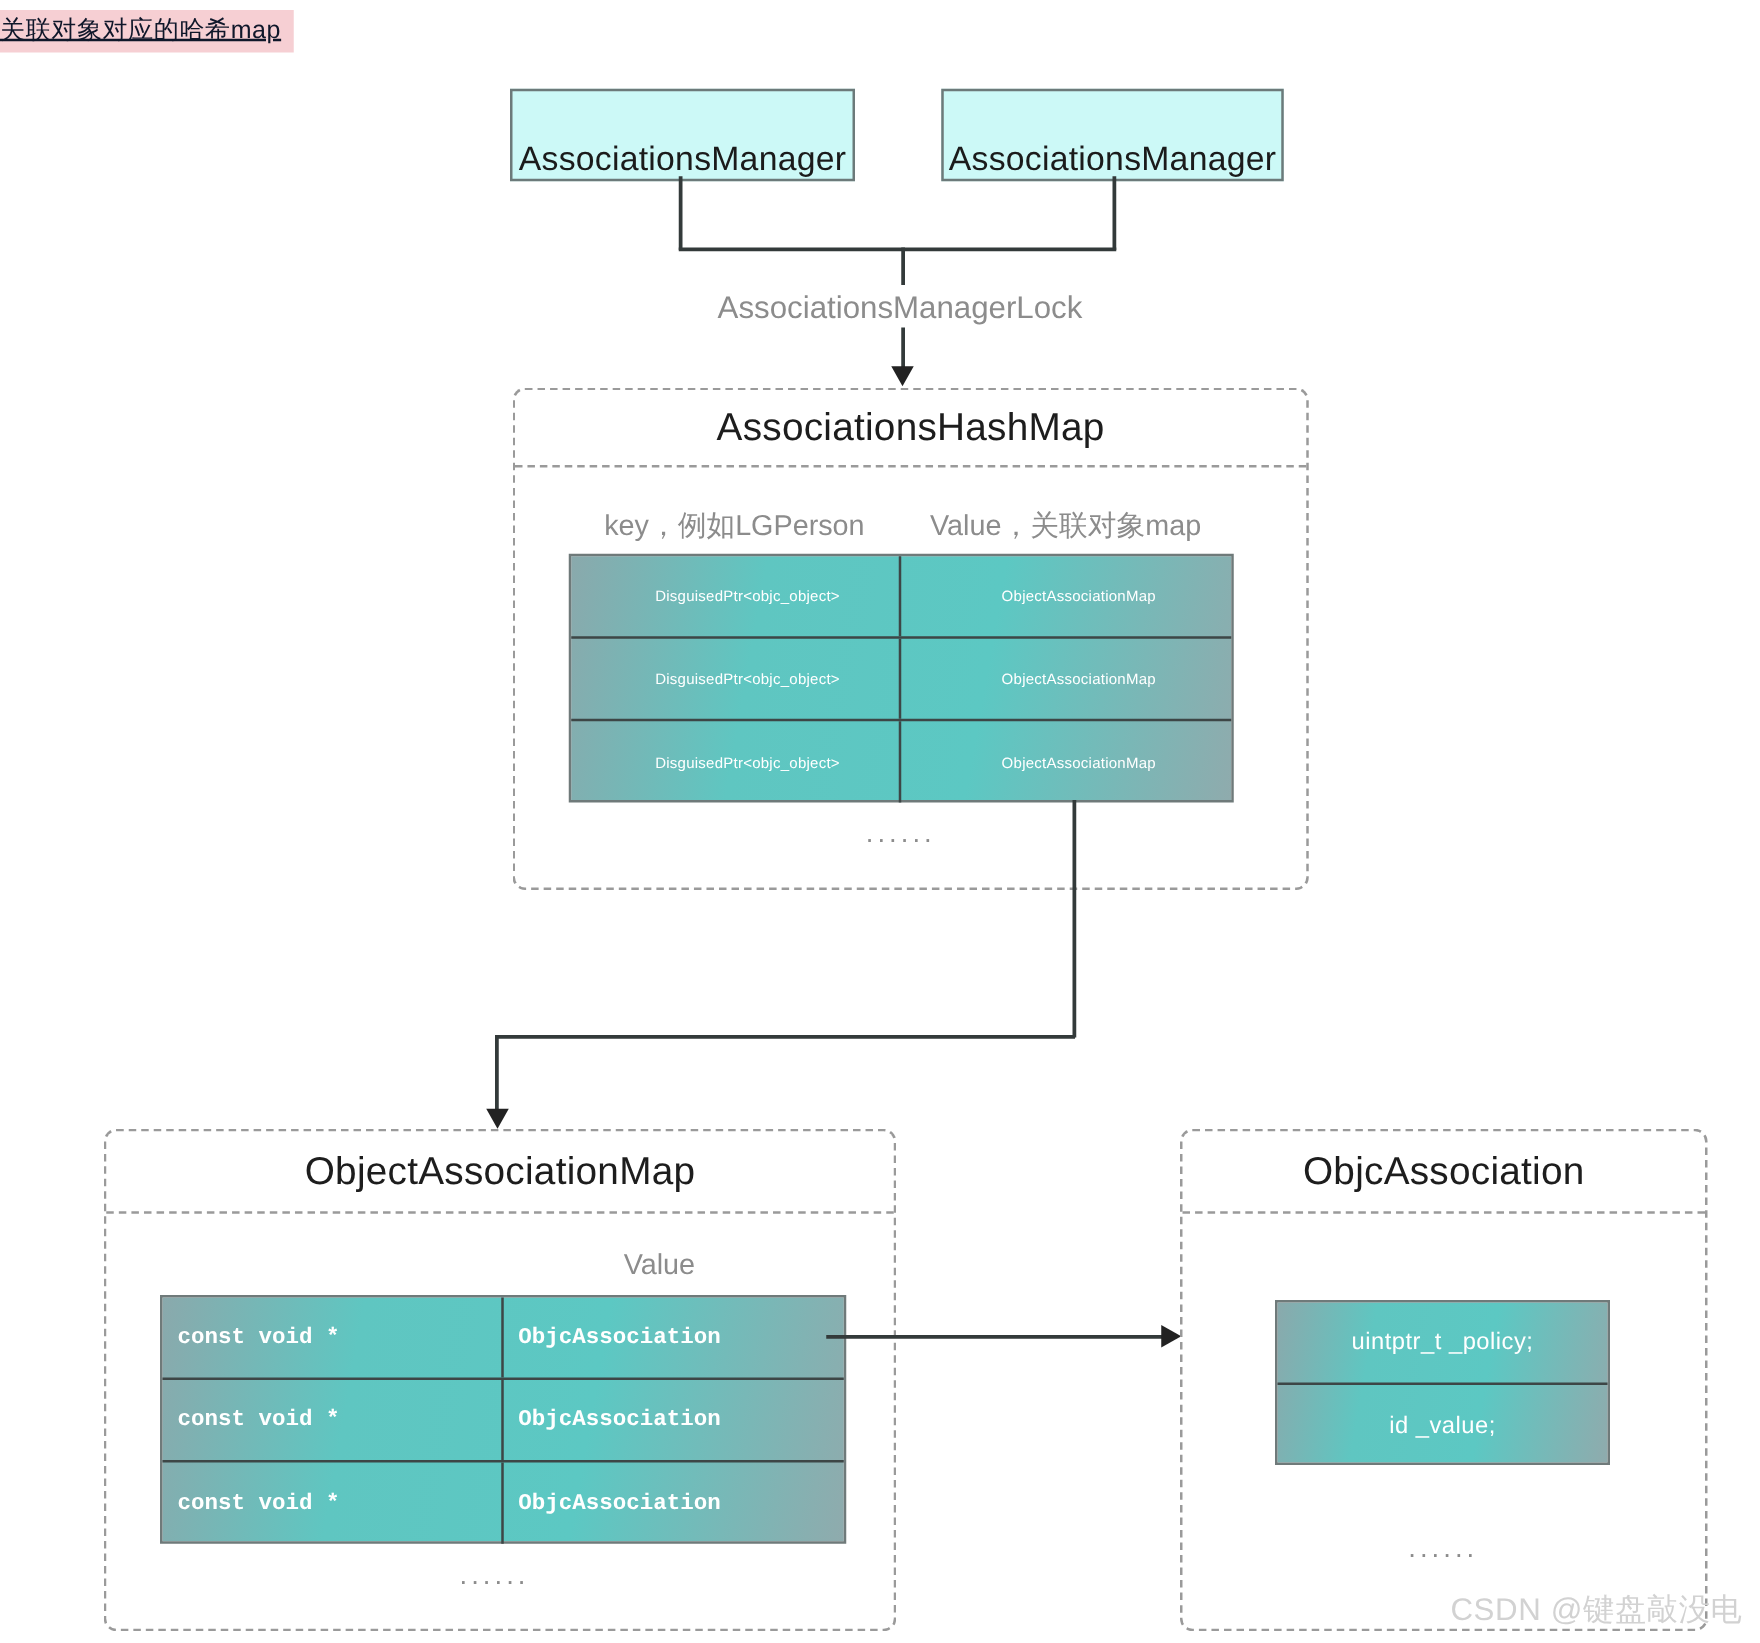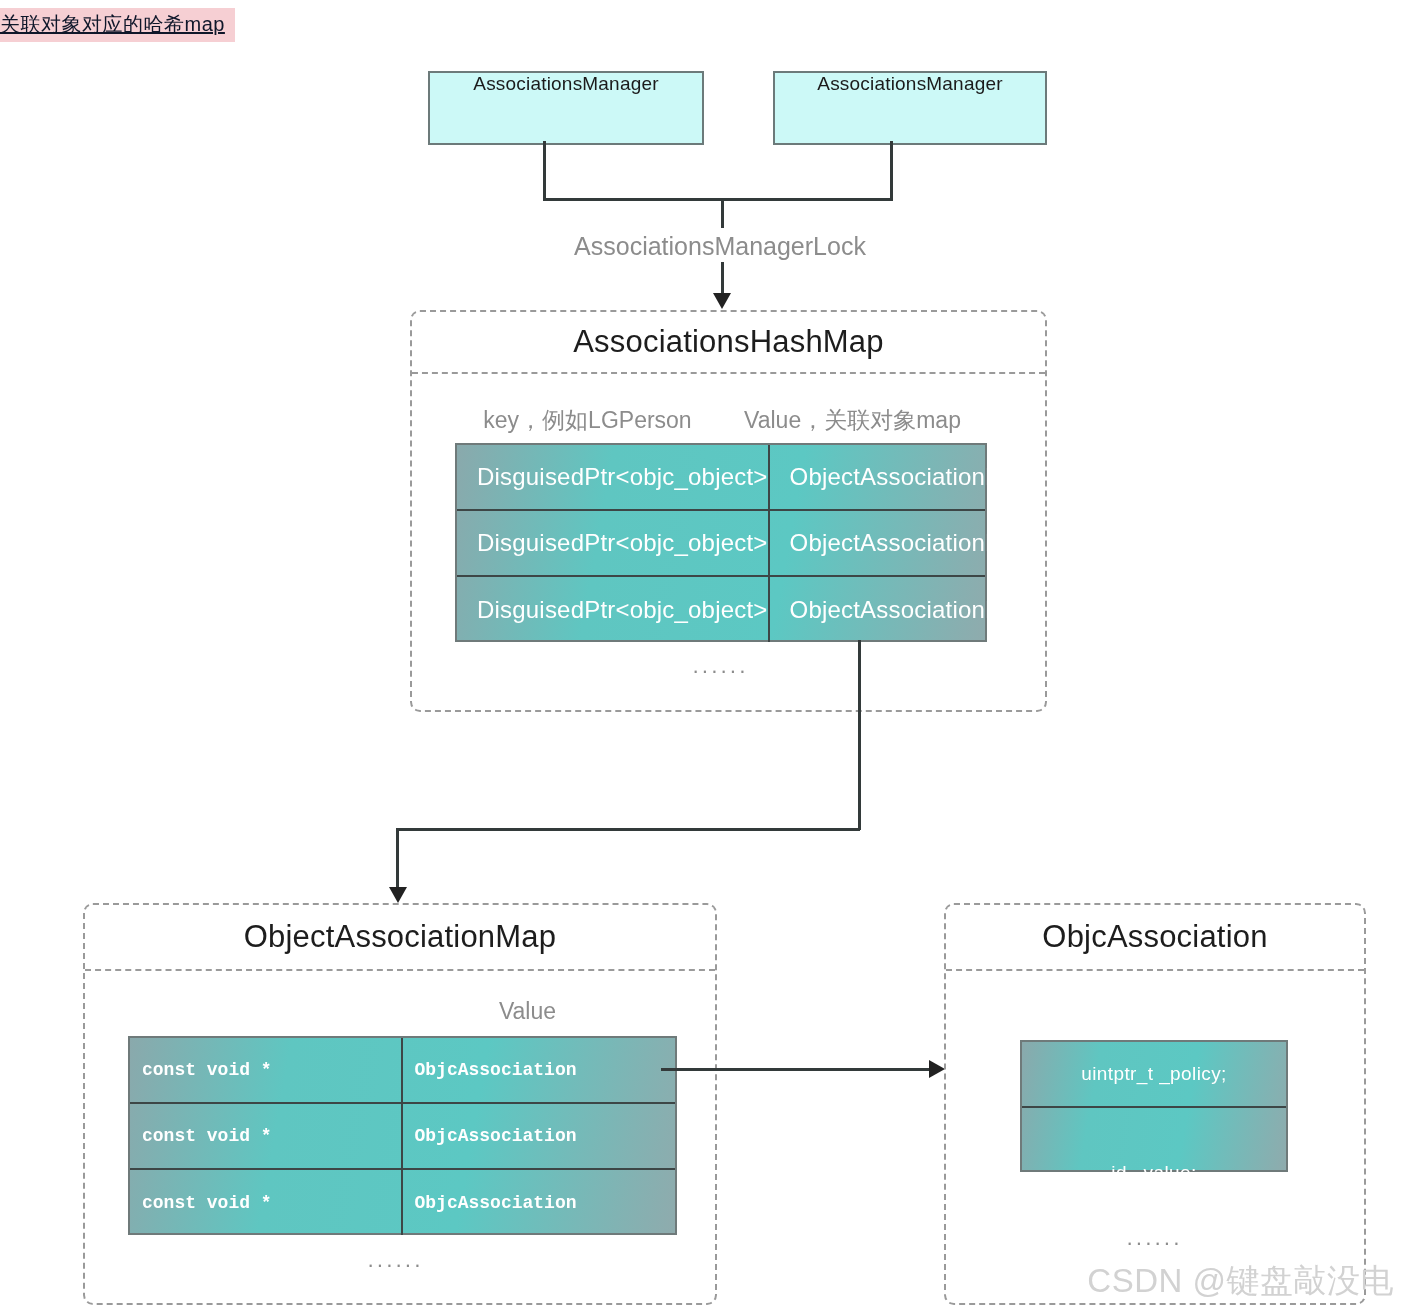--- a/index.html
+++ b/index.html
@@ -32,26 +32,25 @@
     letter-spacing: 0.5px;
     text-decoration: underline;
   }
 
   
   .mgr-box {
     position: absolute;
     background: #ccf9f7;
     border: 2px solid #6c7a7a;
     display: flex;
-    align-items: flex-start;
+    align-items: flex-end;
     justify-content: center;
     color: #1b1b1b;
-    font-size: 19px;
+    font-size: 27px;
     letter-spacing: 0.2px;
-    margin-left: 20px;
   }
   #mgr-left  { left: 408px; top: 71px; width: 272px; height: 70px; }
   #mgr-right { left: 753px; top: 71px; width: 270px; height: 70px; }
 
   
   .line-v, .line-h {
     position: absolute;
     background: #333a3a;
   }
   .line-v { width: 3px; }
@@ -125,21 +124,21 @@
     flex: 1 1 50%;
     display: flex;
     align-items: center;
     justify-content: center;
     color: #ffffff;
     box-sizing: border-box;
   }
   .tcell.sep { border-right: 2px solid #3d4646; }
 
   
-  .hm-cell { font-size: 24px; letter-spacing: 0.2px; padding-left: 20px; }
+  .hm-cell { font-size: 12px; letter-spacing: 0.2px; padding-left: 20px; }
 
   
   .oam-cell {
     font-family: "Liberation Mono", "DejaVu Sans Mono", monospace;
     font-size: 18px;
     font-weight: bold;
     justify-content: flex-start;
     padding-left: 12px;
   }
 
@@ -164,21 +163,21 @@
     letter-spacing: 2px;
     text-align: center;
   }
 
   
   .watermark {
     position: absolute;
     right: 14px;
     bottom: 10px;
     color: #d2d2d2;
-    font-size: 33px;
+    font-size: 25px;
     white-space: nowrap;
     letter-spacing: 0.5px;
   }
 </style>
 </head>
 <body>
 
 <div id="canvas">
 
   <div class="title-chip">关联对象对应的哈希map</div>
@@ -275,21 +274,21 @@
   <div class="dashed-box" style="left:944px; top:903px; width:418px; height:398px;">
     <div class="dashed-header" style="top:0; height:66px;">
       <span class="container-title">ObjcAssociation</span>
     </div>
   </div>
 
   <div class="ttable" style="left:1020px; top:1040px; width:268px; height:132px;">
     <div class="trow" style="height:66px;text-align:right;">
       <div class="tcell oa-cell">uintptr_t _policy;</div>
     </div>
-    <div class="trow" style="height:65px;margin-top:32px;">
+    <div class="trow" style="height:65px;">
       <div class="tcell oa-cell">id _value;</div>
     </div>
   </div>
 
   <div class="ellipsis" style="left:1074px; top:1230px; width:160px;">
     <span>······</span>
   </div>
 
   <div class="watermark">CSDN @键盘敲没电</div>
 

